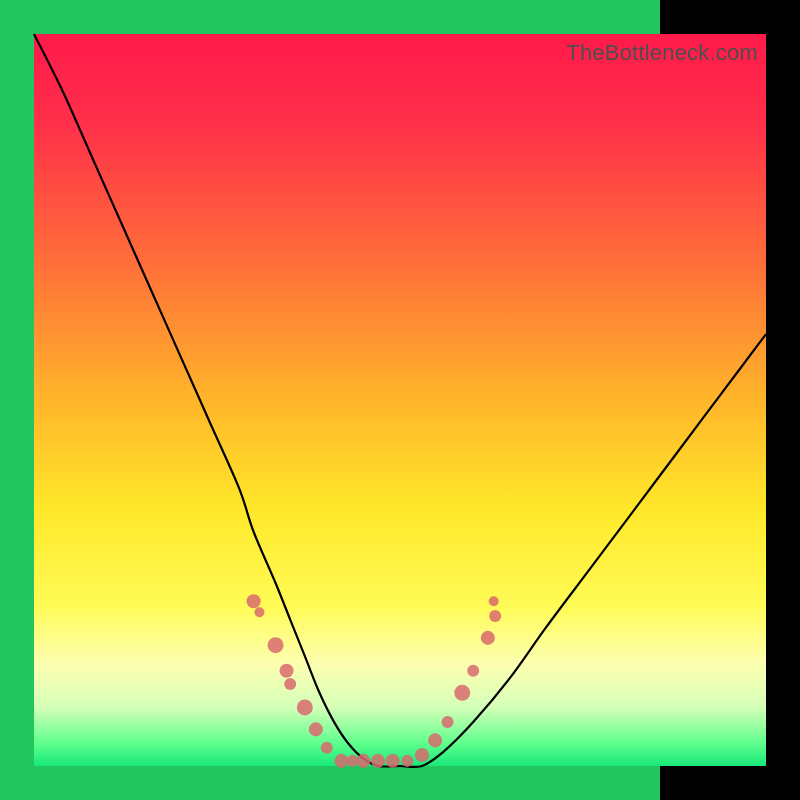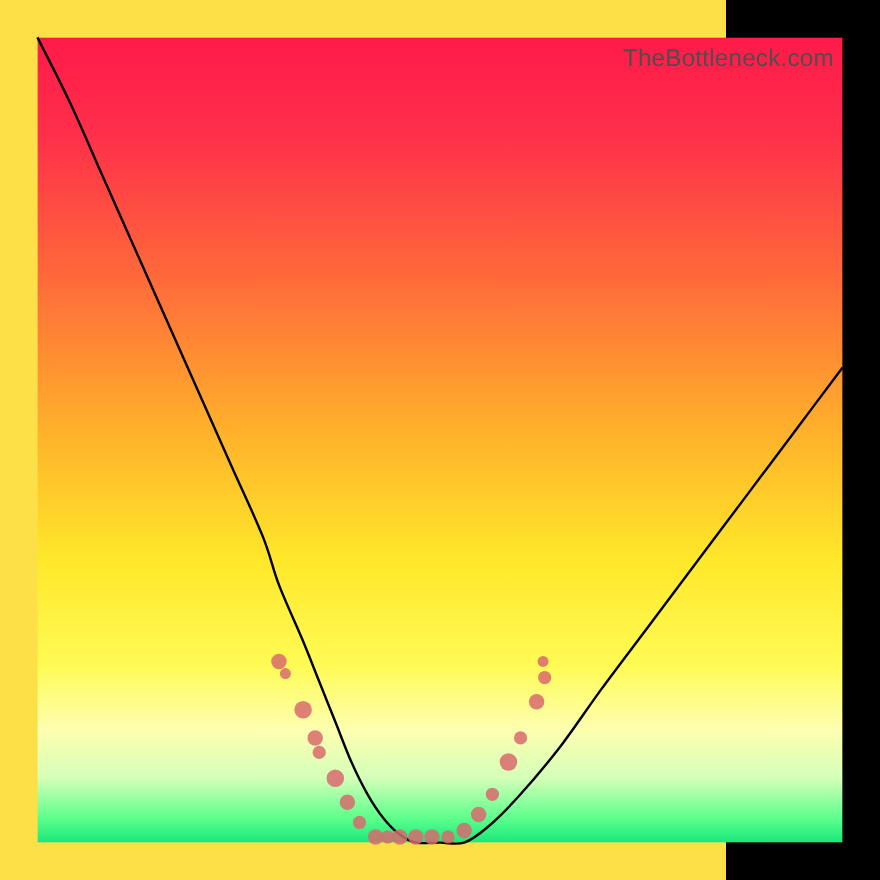--- a/index.html
+++ b/index.html
@@ -10,21 +10,21 @@
     background: #000;
     overflow: hidden;
     font-family: Arial, Helvetica, sans-serif;
   }
   .frame {
     position: absolute;
     top: 0;
     left: 0;
     width: 660px;
     height: 800px;
-    background: #fde047;
+    background: #22c55e;
   }
   .plot {
     position: absolute;
     top: 34px;
     left: 34px;
     width: 732px;
     height: 732px;
   }
   .gradient-bg {
     position: absolute;

